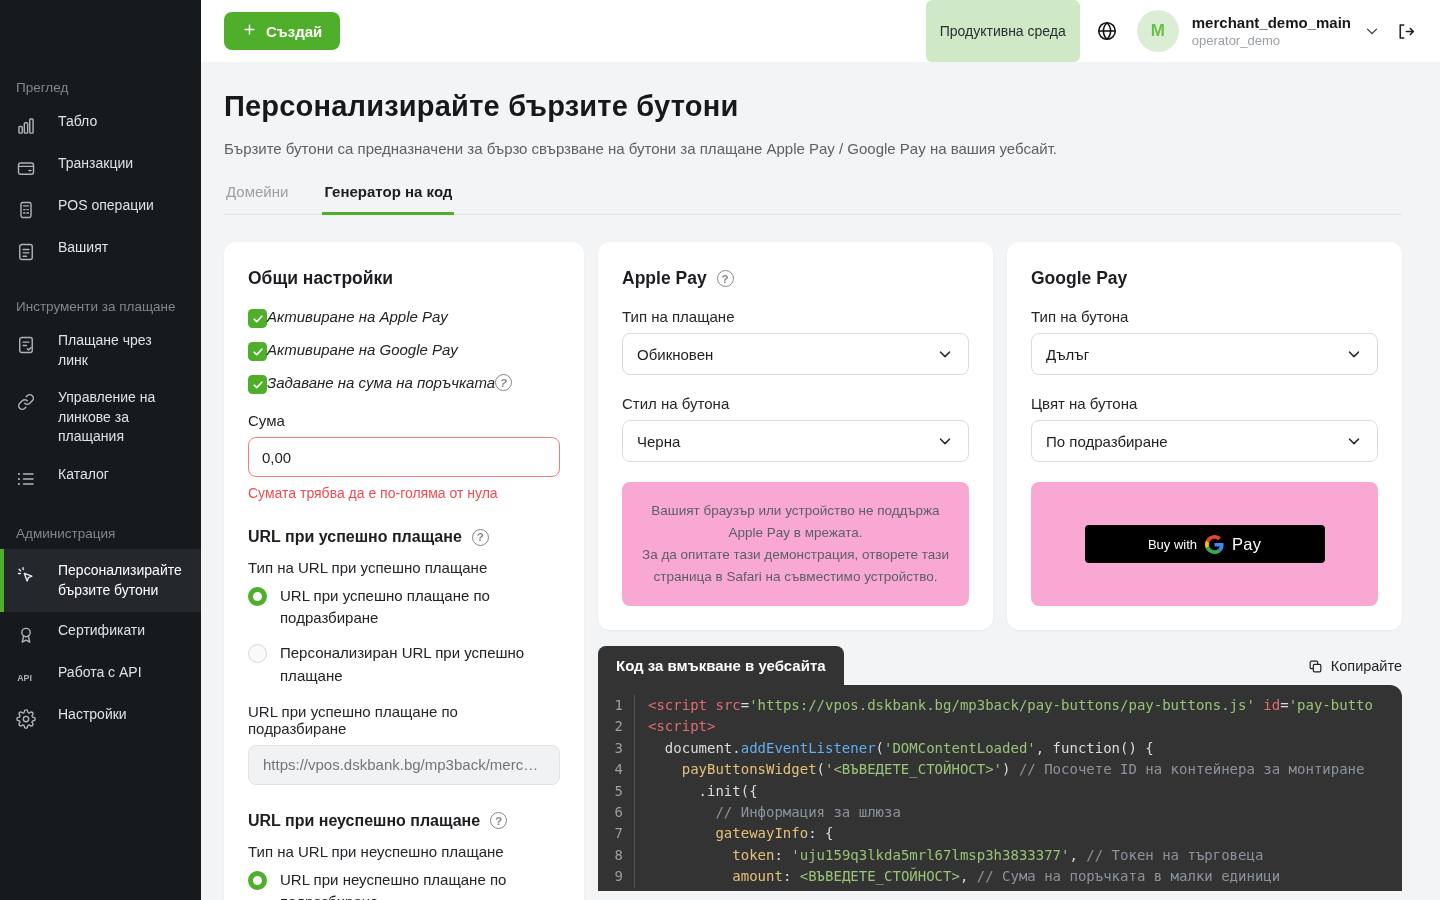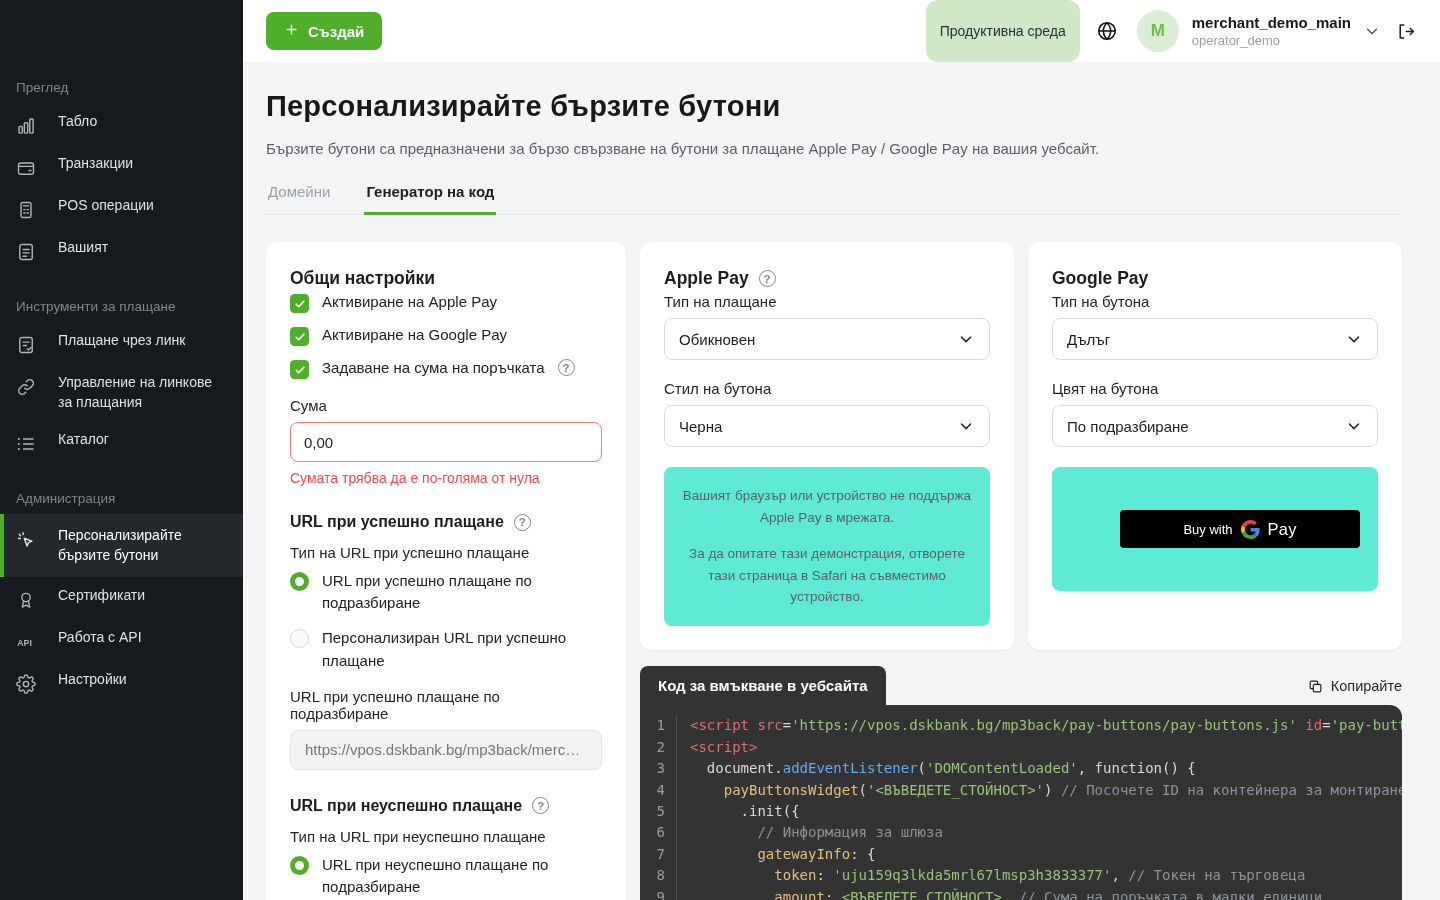--- a/index.html
+++ b/index.html
@@ -1,41 +1,41 @@
 <!DOCTYPE html>
 <html><head>
 <meta charset="utf-8">
 <style>
   * { box-sizing: border-box; margin: 0; padding: 0; }
   html,body { width:1440px; height:900px; overflow:hidden; }
   body { font-family:"Liberation Sans","DejaVu Sans",sans-serif; background:#f3f4f5; color:#1b1d20; }
   .app { display:flex; width:1440px; height:900px; }
 
   
-  .sidebar { width:243px; flex-shrink:0; background:#171a1d; padding-top:80px; overflow:hidden; }
+  .sidebar { width:201px; flex-shrink:0; background:#171a1d; padding-top:80px; overflow:hidden; }
   .nav-section-label { color:#80878d; font-size:13.5px; padding:0 16px; margin:0 0 8px; }
   .nav-section + .nav-section .nav-section-label { margin-top:28px; }
   .nav-item { display:flex; gap:22px; align-items:flex-start; padding:9px 16px; color:#dfe2e5;
               font-size:14px; line-height:1.4; cursor:pointer; position:relative; }
   .nav-item .nav-icon { width:20px; height:20px; color:#aeb4ba; flex-shrink:0; margin-top:4px; }
   .nav-item .nav-icon svg { width:20px; height:20px; display:block; }
   .nav-item.active { background:#24282c; padding-top:12px; padding-bottom:12px; color:#ffffff; font-weight:500; }
   .nav-item.active::before { content:''; position:absolute; left:0; top:0; bottom:0; width:4px; background:#4fae2a; }
   .nav-item.active .nav-icon { color:#e8eaec; }
 
   
   .main { flex:1; min-width:0; display:flex; flex-direction:column; }
   .topbar { height:62px; background:#fff; display:flex; align-items:center; justify-content:space-between;
             padding:0 24px 0 23px; flex-shrink:0; }
   .create-btn { display:flex; align-items:center; gap:9px; background:#4fae2a; color:#fff; border:none;
                 font-family:inherit; font-size:15px; font-weight:700; padding:0 18px; height:38px;
                 border-radius:8px; cursor:pointer; }
   .create-btn svg { width:15px; height:15px; }
   .topbar-right { display:flex; align-items:center; }
-  .env-badge { background:#cfe9c7; color:#2b2e31; font-size:14px; padding:23px 14px; border-radius:12px; }
+  .env-badge { background:#cfe9c7; color:#2b2e31; font-size:14px; padding:23px 14px; border-radius:6px; }
   .globe { width:22px; height:22px; color:#111; margin-left:16px; cursor:pointer; }
   .avatar { width:42px; height:42px; border-radius:50%; background:#dcedd6; color:#6abf47;
             display:flex; align-items:center; justify-content:center; font-size:17px; font-weight:700; margin-left:19px; }
   .user-block { margin-left:13px; cursor:pointer; }
   .user-name { font-size:15px; font-weight:700; color:#16181b; }
   .user-role { font-size:13px; color:#9aa0a5; margin-top:2px; }
   .chevron-sm { width:18px; height:18px; color:#3c3f43; margin-left:12px; cursor:pointer; }
   .logout { width:21px; height:21px; color:#1d1f22; margin-left:14px; cursor:pointer; }
 
   
@@ -45,27 +45,27 @@
   .tabs { display:flex; gap:32px; margin-top:26px; border-bottom:1px solid #e4e5e7; }
   .tab { font-size:15px; padding:0 2px 12px; color:#9aa0a5; cursor:pointer; }
   .tab.active { color:#1c1e21; font-weight:600; border-bottom:3px solid #4fae2a; margin-bottom:-1px; }
 
   .layout { display:flex; gap:14px; align-items:flex-start; margin-top:27px; }
   .col-left { width:360px; flex-shrink:0; }
   .col-right { flex:1; min-width:0; }
   .cards-row { display:flex; gap:14px; }
   .cards-row .card { flex:1; min-width:0; }
   .card { background:#fff; border-radius:12px; padding:26px 24px 24px; box-shadow:0 1px 2px rgba(16,24,40,.05); }
-  .card-title { font-size:17.5px; font-weight:700; color:#1b1d20; display:flex; align-items:center; gap:10px; margin-bottom:4px; }
+  .card-title { font-size:17.5px; font-weight:700; color:#1b1d20; display:flex; align-items:center; gap:10px; margin-bottom:19px; }
 
   .help { width:17px; height:17px; border:1.5px solid #83888d; border-radius:50%; color:#83888d;
           font-size:11.5px; font-weight:600; display:inline-flex; align-items:center; justify-content:center; flex-shrink:0; }
 
   
-  .check-row { display:flex; align-items:flex-start; gap:13px; margin-bottom:13px; font-size:15px; color:#202327; cursor:pointer; }
+  .check-row { display:flex; align-items:flex-start; margin-bottom:13px; font-size:15px; color:#202327; cursor:pointer;font-style:italic; }
   .checkbox { width:19px; height:19px; border-radius:4.5px; background:#4fae2a; flex-shrink:0;
               display:flex; align-items:center; justify-content:center; margin-top:1px; }
   .checkbox svg { width:12px; height:12px; }
   .field-label { font-size:15px; color:#23262a; margin-bottom:8px; }
   .amount-label { margin-top:18px; }
   .amount-input { width:100%; height:40px; border:1.6px solid #f27d7d; border-radius:8px; padding:0 13px;
                   font-family:inherit; font-size:15px; color:#1c1e21; outline:none; }
   .error-msg { color:#ef4b52; font-size:14px; margin-top:8px; }
   .section-title { font-size:16px; font-weight:700; color:#1b1d20; display:flex; align-items:center; gap:10px; margin:27px 0 13px; }
   .radio-group-label { font-size:15px; color:#23262a; margin-bottom:9px; }
@@ -77,23 +77,23 @@
   .text-input { width:100%; height:40px; border:1px solid #e2e3e5; border-radius:8px; padding:0 14px;
                 font-family:inherit; font-size:15px; background:#f1f2f3; color:#a0a6ab;
                 text-overflow:ellipsis; outline:none; }
 
   
   .group { margin-top:20px; }
   .group:first-of-type { margin-top:0; }
   .select { height:42px; border:1px solid #d9dbdd; border-radius:8px; background:#fff; display:flex;
             align-items:center; justify-content:space-between; padding:12px 14px; font-size:15px; color:#1c1e21; cursor:pointer; }
   .select svg { width:18px; height:18px; color:#2a2d30; }
-  .preview-box { margin-top:20px; background:#5eead4; border-radius:8px; min-height:124px;
-                 display:flex; flex-direction:column; align-items:flex-end; justify-content:center;
-                 text-align:center; padding:18px 18px; color:#5b5f64; font-size:13.5px; line-height:1.62;gap:14px; }
+  .preview-box { margin-top:20px; background:#f9a8d4; border-radius:8px; min-height:124px;
+                 display:flex; flex-direction:column; align-items:center; justify-content:center;
+                 text-align:center; padding:18px 18px; color:#5b5f64; font-size:13.5px; line-height:1.62; }
   .gpay-btn { width:240px; height:38px; background:#000; border:none; border-radius:4px; display:flex;
               align-items:center; justify-content:center; gap:8px; color:#fff; cursor:pointer; font-family:inherit; }
   .gpay-prefix { font-size:13px; }
   .gpay-pay { font-size:16.5px; font-weight:500; letter-spacing:.2px; }
   .gpay-g { width:19px; height:19px; display:block; }
 
   
   .code-widget { margin-top:16px; }
   .code-header { display:flex; justify-content:space-between; align-items:flex-end; }
   .code-tab { background:#333333; color:#fff; font-size:15px; font-weight:700; padding:11px 18px;

